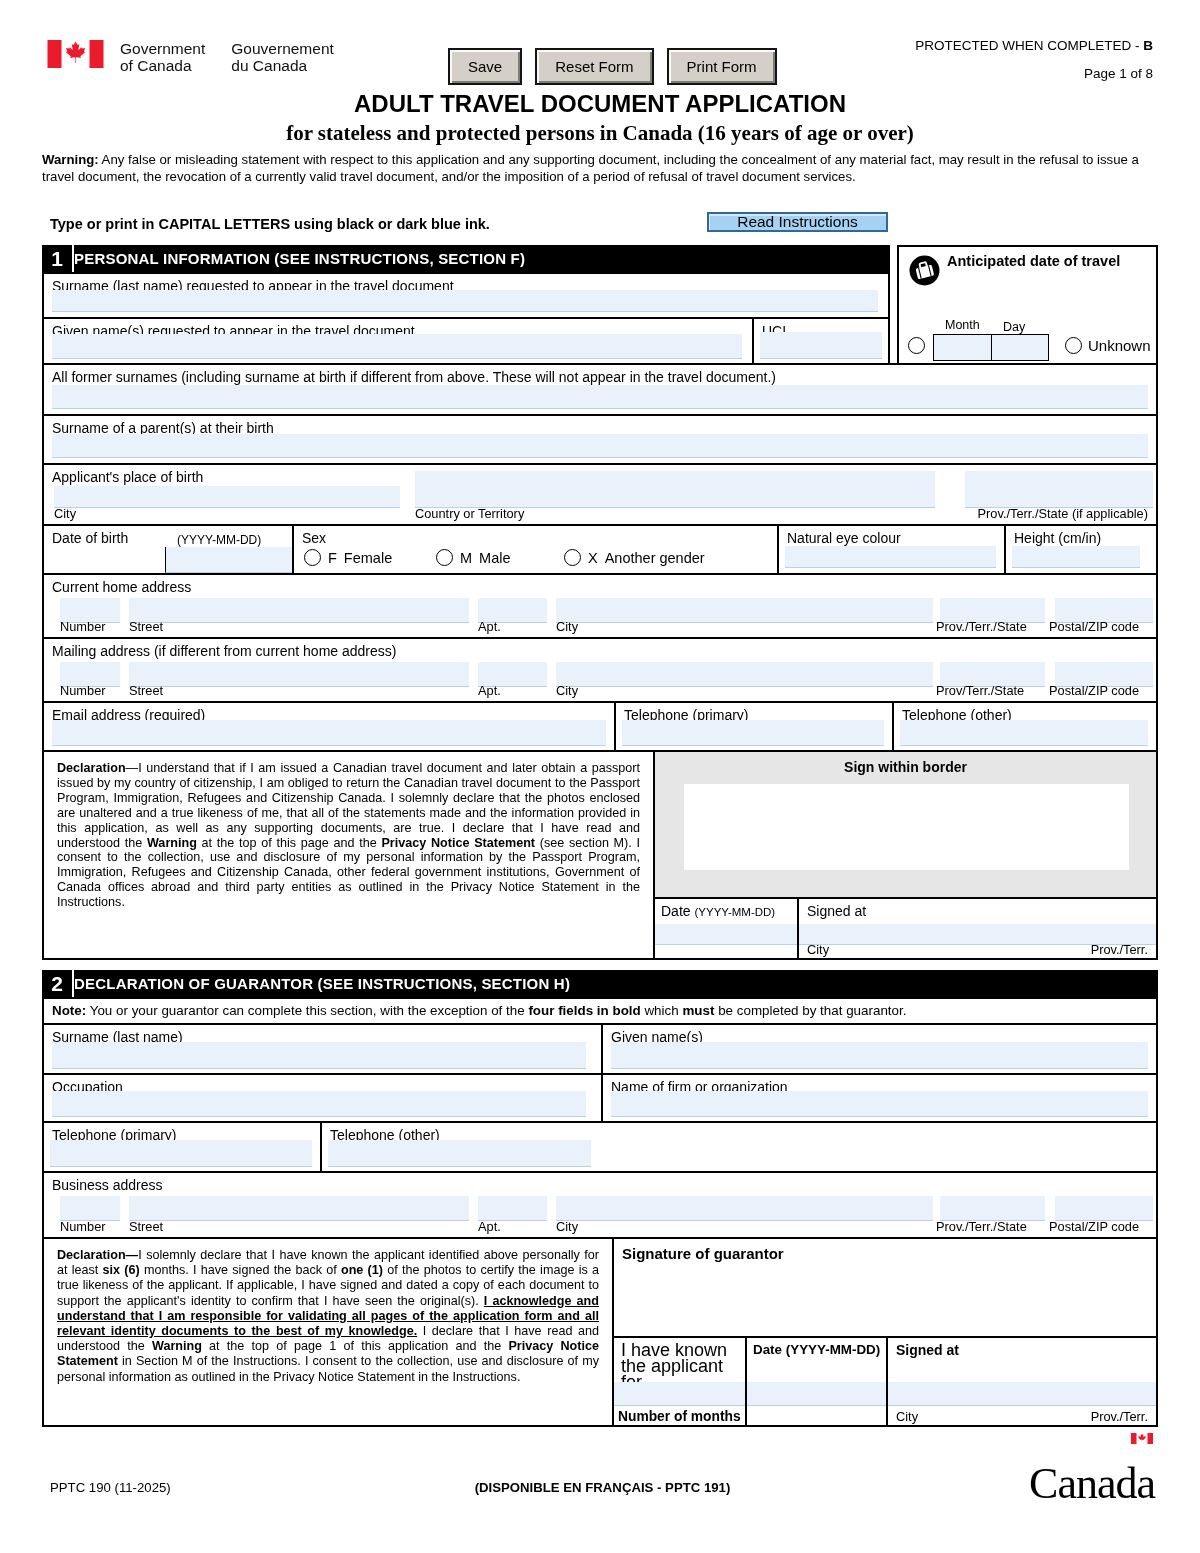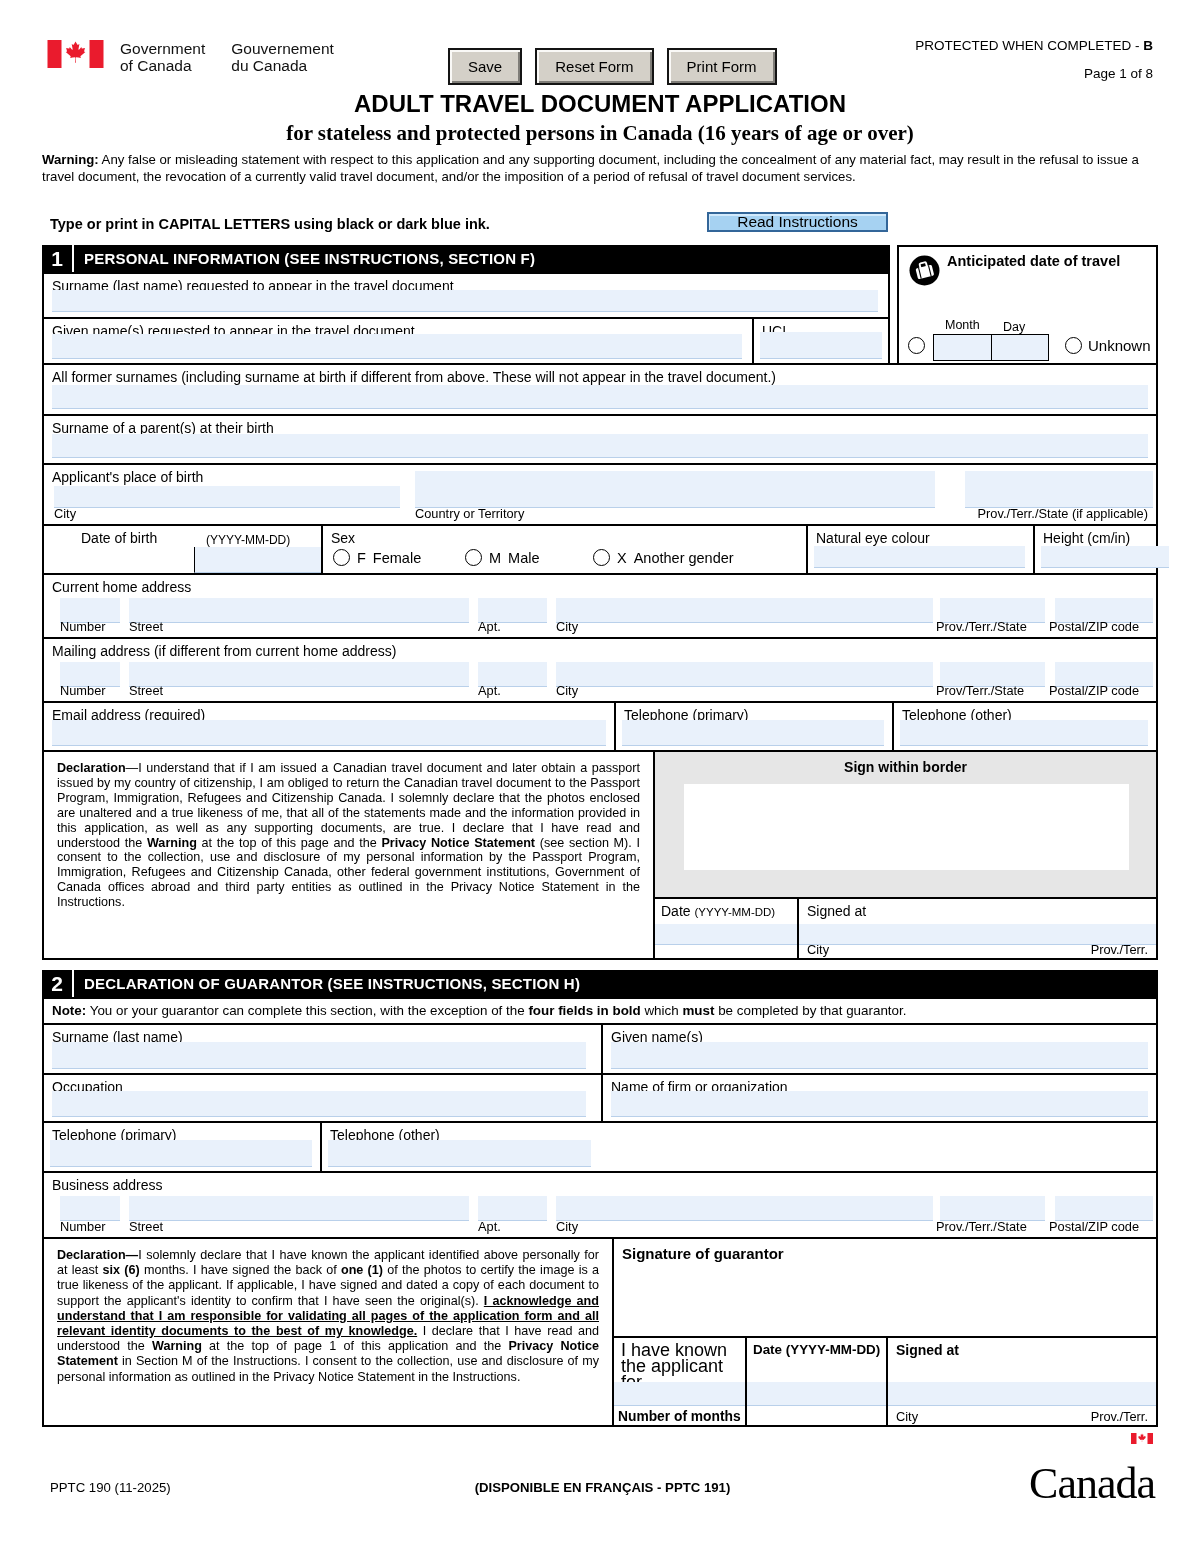--- a/index.html
+++ b/index.html
@@ -21,21 +21,21 @@
   .t2{font-size:21px;font-weight:bold;margin-top:3px;font-family:Liberation Serif, serif;}
   .warning{position:absolute;left:42px;width:1116px;top:152px;font-size:13.2px;line-height:16.5px;}
   .capline{position:absolute;left:50px;top:216px;font-size:14.5px;font-weight:bold;}
   .read-btn{position:absolute;left:707px;top:212px;width:181px;height:20px;background:#a6d2f2;
             border:2px solid #336699;box-shadow:inset 1px 2px 0 #d2eafc;box-sizing:border-box;
             display:flex;align-items:center;justify-content:center;font-size:15.5px;cursor:pointer;}
   
   .form{position:absolute;left:42px;top:245px;width:1116px;}
   .secbar{background:#000;color:#fff;height:27px;display:flex;align-items:stretch;}
   .secnum{width:30px;display:flex;align-items:center;justify-content:center;font-weight:bold;font-size:21px;border-right:2px solid #fff;}
-  .sectitle{display:flex;align-items:center;padding-left:10px;font-weight:bold;font-size:15px;letter-spacing:.2px;}
+  .sectitle{display:flex;align-items:center;padding-left:0;font-weight:bold;font-size:15px;letter-spacing:.2px;}
   .fr{border:2px solid #000;box-sizing:border-box;background:#fff;position:relative;}
   .stack > .fr{margin-top:-2px;}
   .lbl{position:absolute;left:8px;top:4px;font-size:14px;white-space:nowrap;}
   .sub{position:absolute;bottom:3px;font-size:12.8px;white-space:nowrap;}
   .in{position:absolute;background:#e9f1fb;border-bottom:1px solid #b9d0ea;}
   .cells{display:flex;height:100%;}
   .cell{position:relative;box-sizing:border-box;flex:0 0 auto;}
   .cell.grow{flex:1 1 auto;}
   .cell + .cell{border-left:2px solid #000;}
   
@@ -174,21 +174,21 @@
     <div class="fr" style="height:63px;">
       <div class="lbl">Applicant's place of birth</div>
       <div class="in" style="left:10px;top:21px;width:346px;height:21px;"></div>
       <div class="in" style="left:371px;top:6px;width:520px;height:36px;"></div>
       <div class="in" style="left:921px;top:6px;width:188px;height:36px;"></div>
       <div class="sub" style="left:10px;">City</div>
       <div class="sub" style="left:371px;">Country or Territory</div>
       <div class="sub" style="right:8px;">Prov./Terr./State (if applicable)</div>
     </div>
 
-    <div class="fr" style="height:51px;padding-left:29px;">
+    <div class="fr" style="height:51px;">
       <div class="cells">
         <div class="cell" style="width:248px;">
           <div class="lbl">Date of birth</div>
           <div style="position:absolute;left:133px;top:7px;font-size:12px;">(YYYY-MM-DD)</div>
           <div class="in" style="left:121px;right:0;bottom:0;height:25px;border-left:1.5px solid #000;"></div>
         </div>
         <div class="cell" style="width:485px;">
           <div class="lbl">Sex</div>
           <div class="sexgrp" style="left:10px;top:23px;">
             <span class="radio"></span>

